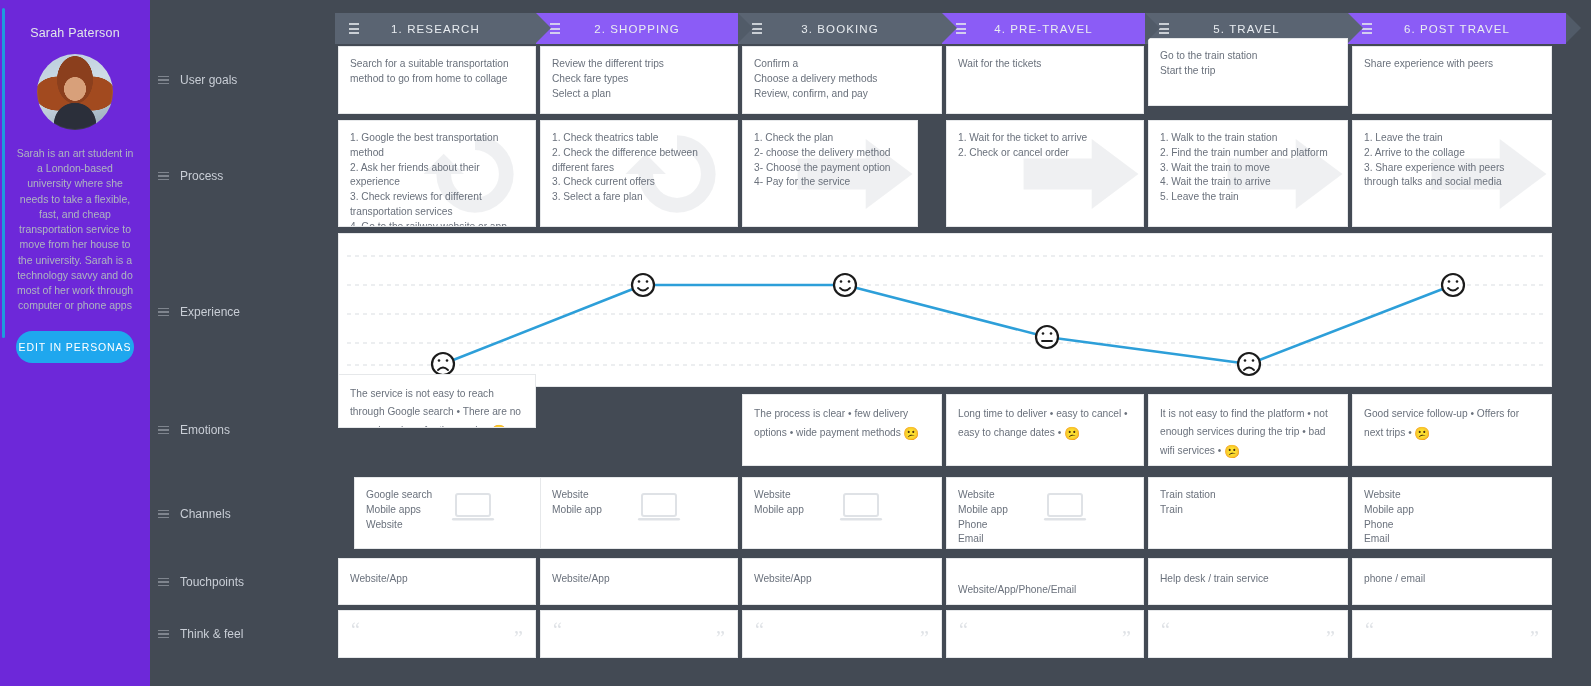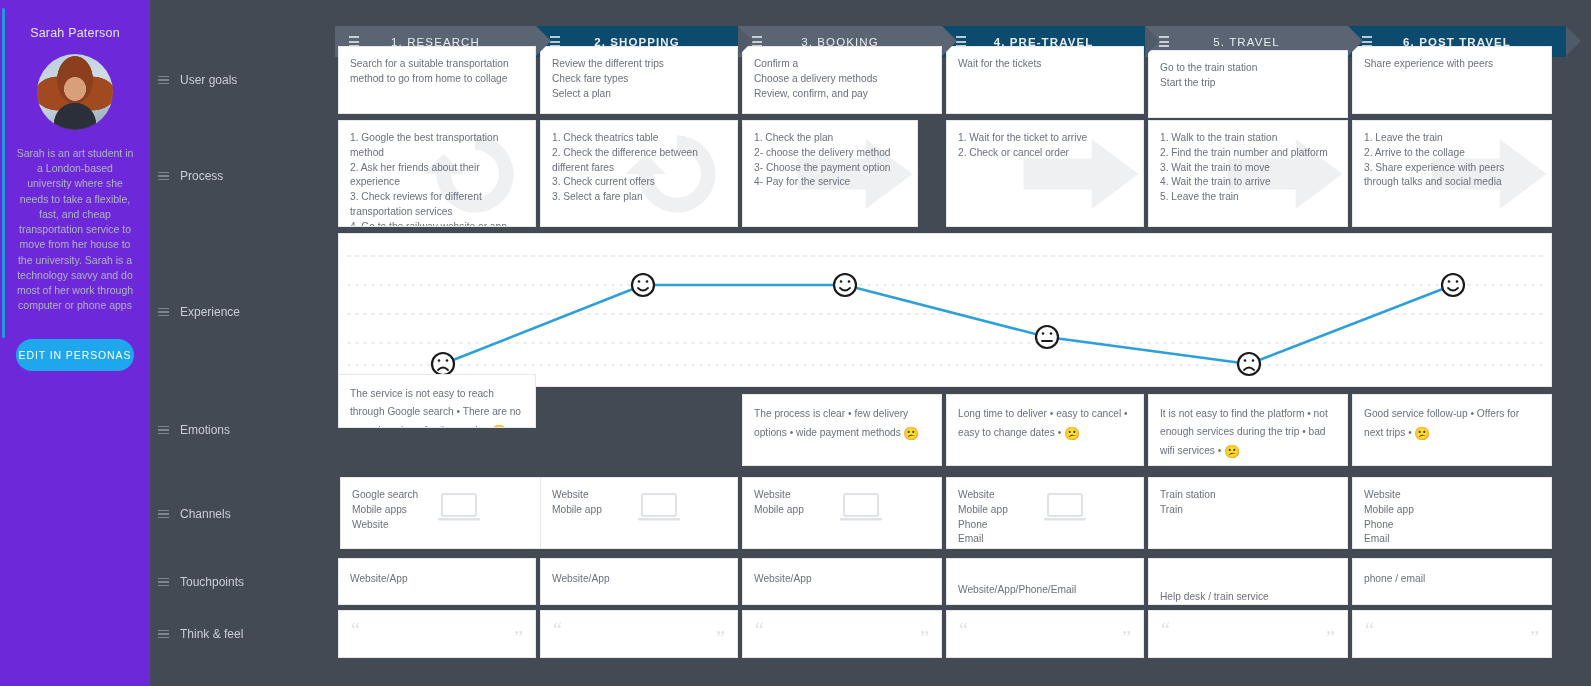--- a/index.html
+++ b/index.html
@@ -37,21 +37,21 @@
       radial-gradient(ellipse at 28% 52%, #a24a1f 0 30%, rgba(162,74,31,0) 31%),
       radial-gradient(ellipse at 72% 52%, #a24a1f 0 30%, rgba(162,74,31,0) 31%),
       linear-gradient(160deg, #b9cddc 0%, #cfdce6 45%, #93a7b5 100%);
     box-shadow: inset 0 0 0 1px rgba(255,255,255,.08);
   }
   .persona-desc {
     color: #aeb6bf; font-size: 10.5px; line-height: 1.45;
     padding: 0 4px; text-align: center;
   }
   .persona-btn {
-    display: block; margin: 26px auto 0 auto;
+    display: block; margin: 18px auto 0 auto;
     width: 118px; height: 32px; line-height: 32px;
     border-radius: 16px; border: none; cursor: pointer;
     background: #1fa7ee; color: #fff;
     font-size: 10.5px; letter-spacing: .9px;
     font-family: "Liberation Sans", sans-serif;
   }
 
   
   .board { flex: 1 1 auto; position: relative; background: #434a54; }
 
@@ -63,23 +63,23 @@
     color: #c9ced6; font-size: 12px; white-space: nowrap;
   }
   .grip { display: inline-flex; flex-direction: column; gap: 2px; opacity: .45; }
   .grip i { display: block; width: 11px; height: 1.5px; background: #c9ced6; }
 
   
   .stages { position: absolute; left: 185px; top: 9px; height: 31px; right: 6px; }
   .stage-chip {
     position: absolute; top: 4px; height: 31px;
     background: #5a6472;
-    display: flex; align-items: center; margin-top: 13px;
-  }
-  .stage-chip.alt { background: #0c4a6e; font-weight: bold; }
+    display: flex; align-items: center;
+  }
+  .stage-chip.alt { background: #8b5cf6; }
   .stage-chip::after {
     content: ""; position: absolute; right: -15px; top: 0;
     border-top: 15.5px solid transparent; border-bottom: 15.5px solid transparent;
     border-left: 15px solid #5a6472; z-index: 2;
   }
   .stage-chip.alt::after { border-left-color: #515b68; }
   .stage-grip { margin-left: 14px; display: inline-flex; flex-direction: column; gap: 2.5px; opacity: .8; }
   .stage-grip i { display: block; width: 10px; height: 2px; background: #e6eaee; }
   .stage-title {
     flex: 1 1 auto; text-align: center; color: #e9edf1;
@@ -255,21 +255,21 @@
 Review, confirm, and pay</div>
     </div>
     <div class="card" style="left:390px;top:46px;width:198px;height:68px">
       <div class="card-text">Review the different trips
 Check fare types
 Select a plan</div>
     </div>
     <div class="card" style="left:796px;top:46px;width:198px;height:68px">
       <div class="card-text">Wait for the tickets</div>
     </div>
-    <div class="card" style="left:998px;top:50px;width:200px;height:68px">
+    <div class="card" style="left:998px;top:38px;width:200px;height:68px">
       <div class="card-text">Go to the train station
 Start the trip</div>
     </div>
     <div class="card" style="left:1202px;top:46px;width:200px;height:68px">
       <div class="card-text">Share experience with peers</div>
     </div>
 
     <div class="card" style="left:188px;top:120px;width:198px;height:107px">
       <svg class="loop-wm" viewBox="0 0 120 100">
         <path d="M60 8 A42 42 0 1 1 18 50 L4 50 L26 28 L48 50 L34 50 A26 26 0 1 0 60 24 Z" fill="#8b939e"></path>
@@ -388,21 +388,21 @@
     <div class="card" style="left:796px;top:394px;width:198px;height:72px">
       <div class="card-text emo-text"><span>Long time to deliver • easy to cancel • easy to change dates •</span> <span class="emoji">😕</span></div>
     </div>
     <div class="card" style="left:998px;top:394px;width:200px;height:72px">
       <div class="card-text emo-text"><span>It is not easy to find the platform • not enough services during the trip • bad wifi services •</span> <span class="emoji">😕</span></div>
     </div>
     <div class="card" style="left:1202px;top:394px;width:200px;height:72px">
       <div class="card-text emo-text"><span>Good service follow-up • Offers for next trips •</span> <span class="emoji">😕</span></div>
     </div>
 
-    <div class="card" style="left:190px;top:477px;width:220px;height:72px">
+    <div class="card" style="left:204px;top:477px;width:220px;height:72px">
       <svg class="laptop-wm" style="left:96px;top:14px;width:44px;height:32px" viewBox="0 0 44 32">
         <rect x="5" y="2" width="34" height="22" rx="2" fill="none" stroke="#dfe2e6" stroke-width="2"></rect>
         <rect x="1" y="26" width="42" height="2.6" rx="1.3" fill="#dfe2e6"></rect>
       </svg>
       <div class="card-text">Google search
 Mobile apps
 Website</div>
     </div>
     <div class="card" style="left:390px;top:477px;width:198px;height:72px">
       <svg class="laptop-wm" style="left:96px;top:14px;width:44px;height:32px" viewBox="0 0 44 32">
@@ -447,21 +447,21 @@
     <div class="card" style="left:390px;top:558px;width:198px;height:47px">
       <div class="card-text" style="padding-top:13px">Website/App</div>
     </div>
     <div class="card" style="left:592px;top:558px;width:200px;height:47px">
       <div class="card-text" style="padding-top:13px">Website/App</div>
     </div>
     <div class="card" style="left:796px;top:558px;width:198px;height:47px">
       <div class="card-text" style="padding-top:24px">Website/App/Phone/Email</div>
     </div>
     <div class="card" style="left:998px;top:558px;width:200px;height:47px">
-      <div class="card-text" style="padding-top:31px">Help desk / train service</div>
+      <div class="card-text" style="padding-top:13px">Help desk / train service</div>
     </div>
     <div class="card" style="left:1202px;top:558px;width:200px;height:47px">
       <div class="card-text" style="padding-top:13px">phone / email</div>
     </div>
 
     <div class="card" style="left:188px;top:610px;width:198px;height:48px">
       <span class="quote open">“</span>
       <span class="quote close">”</span>
     </div>
     <div class="card" style="left:390px;top:610px;width:198px;height:48px">

